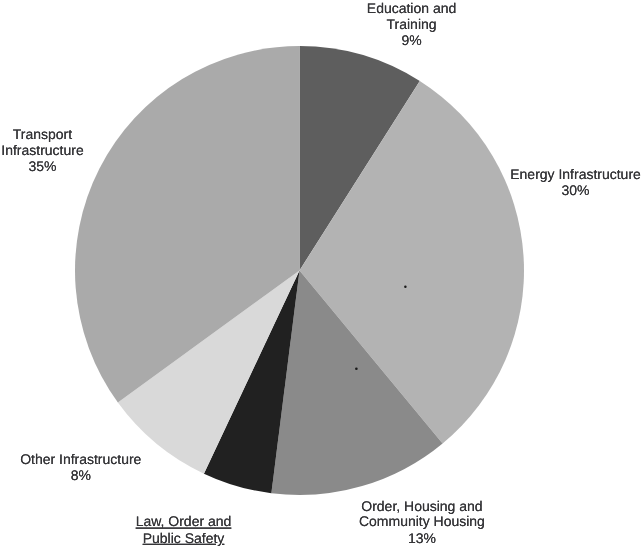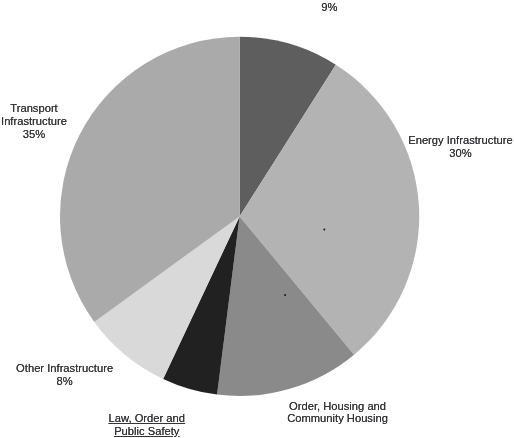--- a/index.html
+++ b/index.html
@@ -36,31 +36,34 @@
       <path d="M 239.6 216.4 L 354.081 354.784 A 179.6 179.6 0 0 1 217.090 394.584 Z" fill="#8a8a8a"></path>
       <path d="M 239.6 216.4 L 217.090 394.584 A 179.6 179.6 0 0 1 163.130 378.907 Z" fill="#212121"></path>
       <path d="M 239.6 216.4 L 163.130 378.907 A 179.6 179.6 0 0 1 94.301 321.966 Z" fill="#d9d9d9"></path>
       <path d="M 239.6 216.4 L 94.301 321.966 A 179.6 179.6 0 0 1 239.600 36.800 Z" fill="#aaaaaa"></path>
       <circle cx="324.3" cy="229.4" r="1" fill="#1a1a1a"></circle>
       <circle cx="285.1" cy="295" r="1.05" fill="#1a1a1a"></circle>
     </g>
 </svg>
 
 <div class="lbl lh-wide" style="left: 249.25px; top: 0.68px; width: 160px; color: rgb(53, 53, 56); text-shadow: rgb(53, 53, 56) 0px 0px 0.5px;">
+  <div>Education and</div>
+  <div>Training</div>
   <div>9%</div>
 </div>
 
 <div class="lbl" style="left: 380.45px; top: 133.77px; width: 160px; color: rgb(53, 53, 56); text-shadow: rgb(53, 53, 56) 0px 0px 0.5px;">
   <div>Energy Infrastructure</div>
   <div>30%</div>
 </div>
 
 <div class="lbl lh-tight" style="left: 257.55px; top: 399.6px; width: 160px; color: rgb(53, 53, 56); text-shadow: rgb(53, 53, 56) 0px 0px 0.5px;">
   <div>Order, Housing and</div>
   <div>Community Housing</div>
+  <div>13%</div>
 </div>
 
 <div class="lbl" style="left: 66.8px; top: 412px; width: 160px; color: rgb(53, 53, 56); text-shadow: rgb(53, 53, 56) 0px 0px 0.5px; text-decoration: underline;">
   <div>Law, Order and</div>
   <div>Public Safety</div>
   <div>5%</div>
 </div>
 
 <div class="lbl" style="left: -15.4px; top: 361.8px; width: 160px; color: rgb(53, 53, 56); text-shadow: rgb(53, 53, 56) 0px 0px 0.5px;">
   <div>Other Infrastructure</div>

